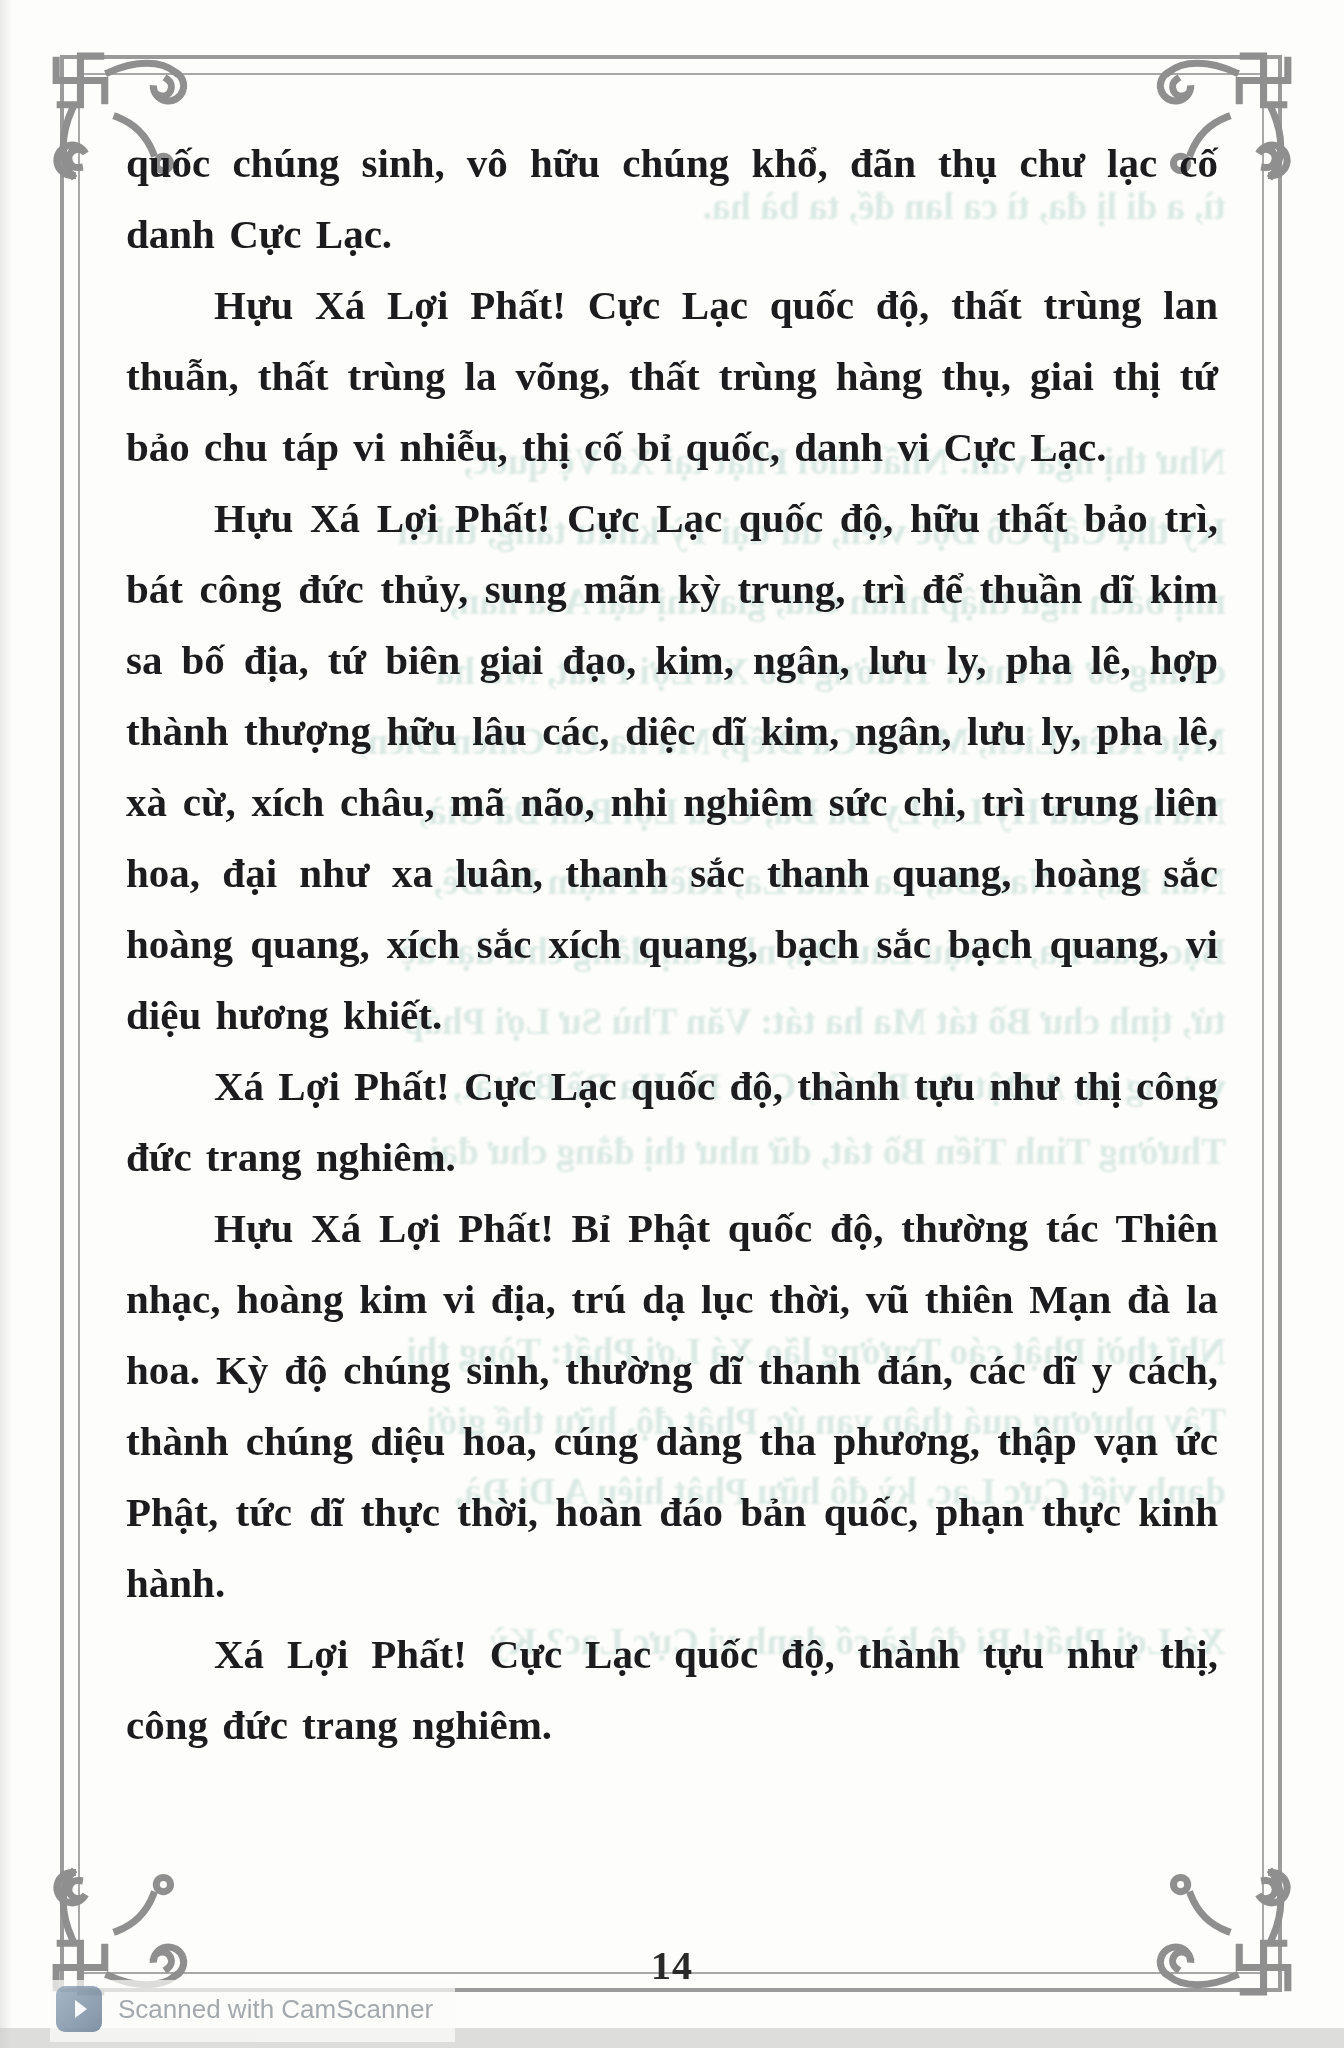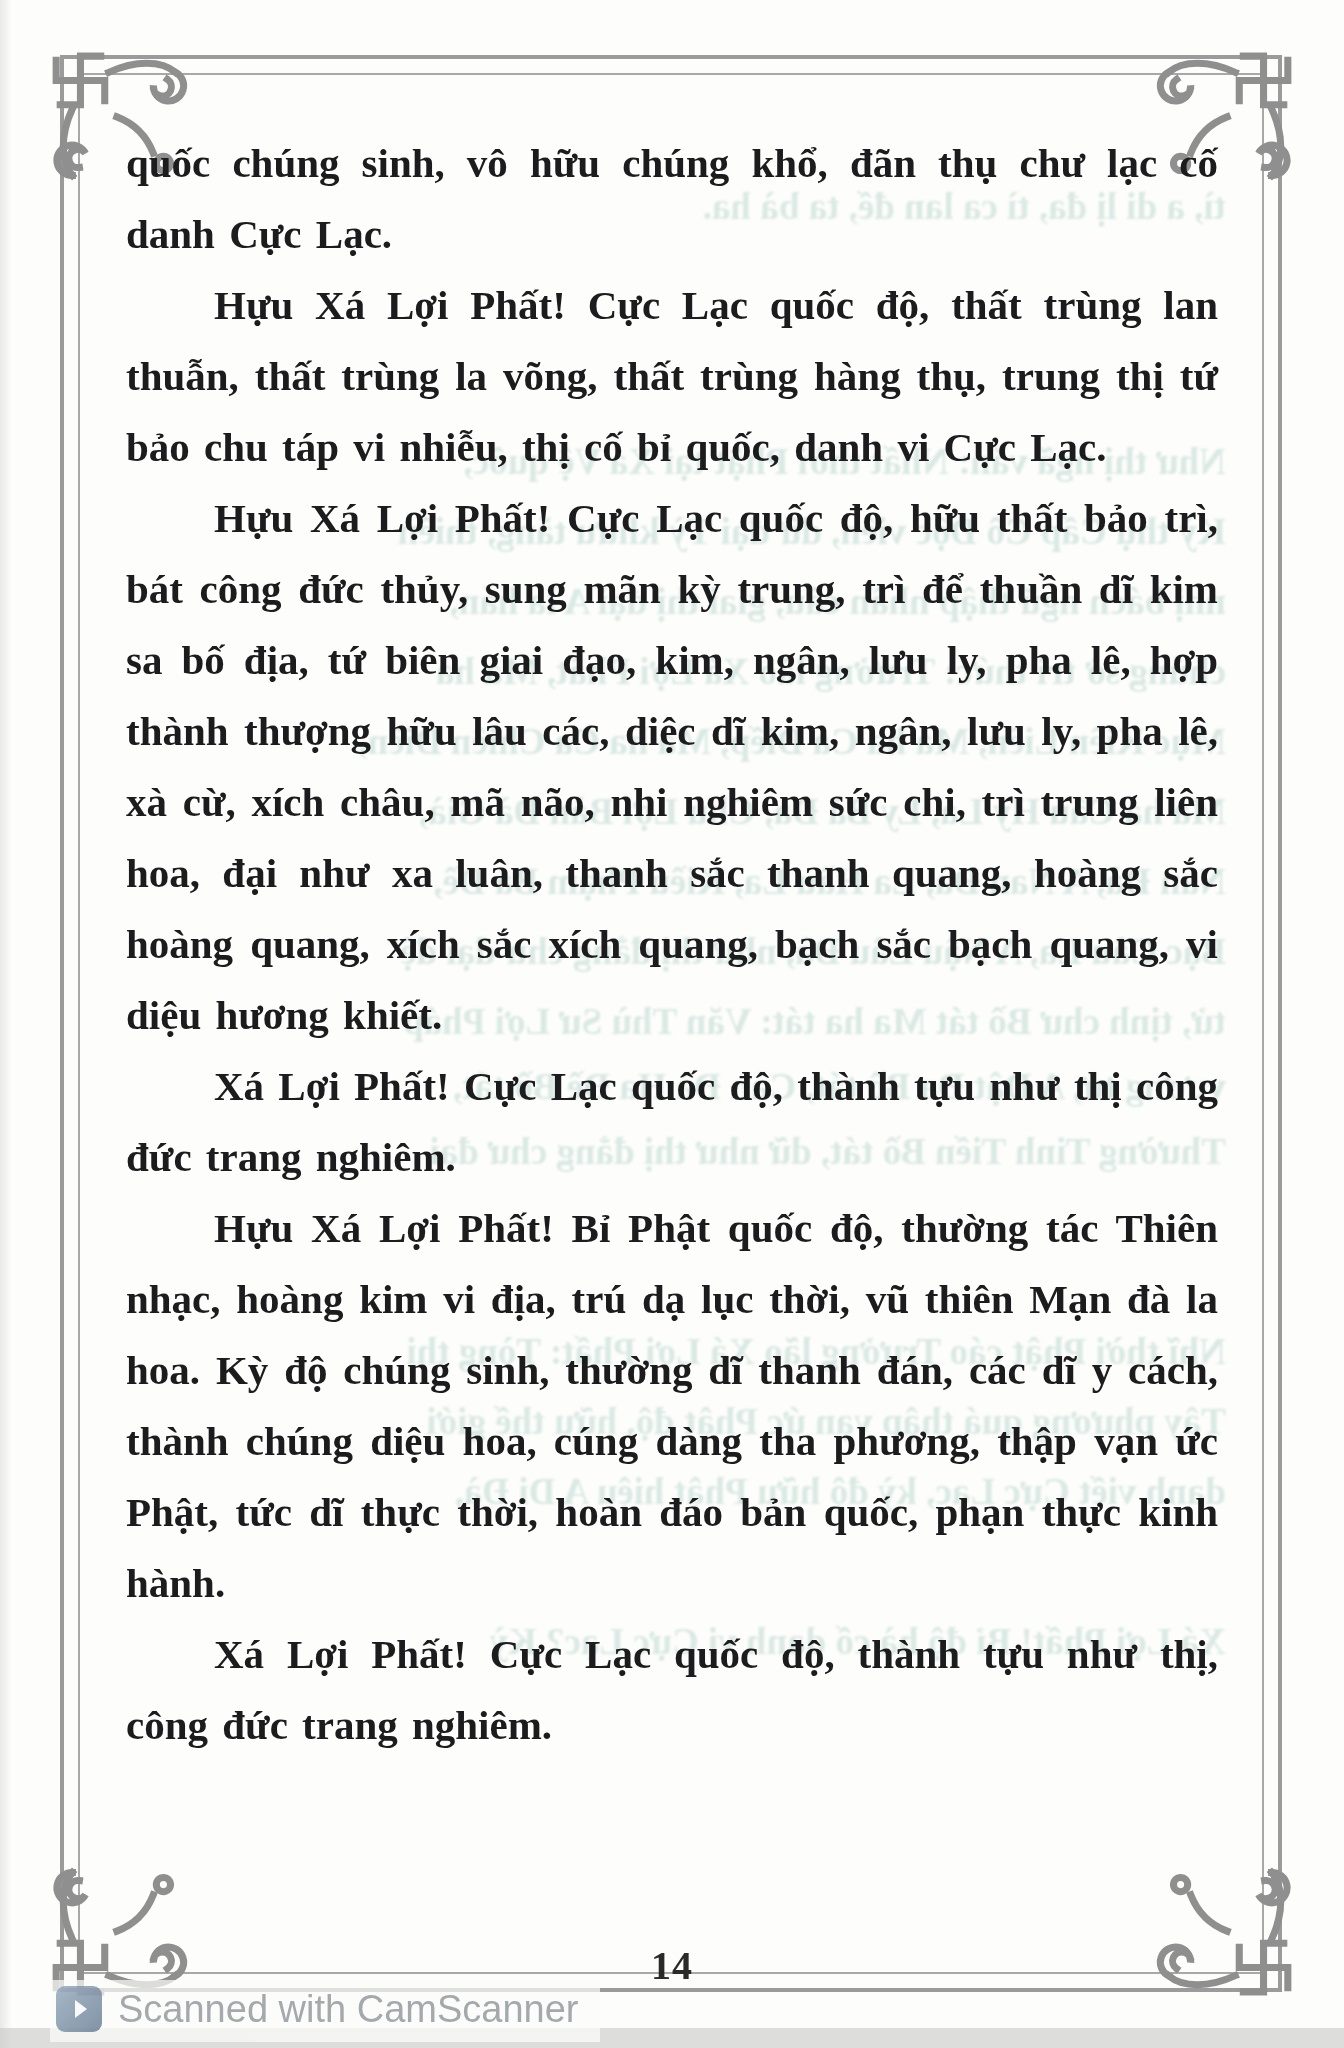--- a/index.html
+++ b/index.html
@@ -76,21 +76,21 @@
   }
   .cs-logo .tri{
     width:0;height:0;
     border-left:12px solid rgba(255,255,255,.95);
     border-top:9px solid transparent;
     border-bottom:9px solid transparent;
     margin-left:4px;
   }
   .watermark .wm-label{
     font-family:"Liberation Sans","DejaVu Sans",sans-serif;
-    font-size:38px;color:#9aa0a4;white-space:nowrap;
+    font-size:26px;color:#9aa0a4;white-space:nowrap;
   }
 </style>
 </head>
 <body>
 
 <div class="page">
 
   <div class="scan-edge-left"></div>
 
   <div class="bleed">
@@ -163,21 +163,21 @@
         <path d="M30 66 C 18 92, 18 118, 30 132"></path>
         <path d="M30 132 a 15 15 0 1 1 13 -22 a 9 9 0 1 0 -6 14"></path>
         <path d="M74 74 q 26 10 36 36"></path>
         <circle cx="120" cy="120" r="7"></circle>
       </g>
     </svg>
   </div>
 
   <div class="bodytext">
     <p class="cont">quốc chúng sinh, vô hữu chúng khổ, đãn thụ chư lạc cố danh Cực Lạc.</p>
-    <p>Hựu Xá Lợi Phất! Cực Lạc quốc độ, thất trùng lan thuẫn, thất trùng la võng, thất trùng hàng thụ, trung thị tứ bảo chu táp vi nhiễu, thị cố bỉ quốc, danh vi Cực Lạc.</p>
+    <p>Hựu Xá Lợi Phất! Cực Lạc quốc độ, thất trùng lan thuẫn, thất trùng la võng, thất trùng hàng thụ, giai thị tứ bảo chu táp vi nhiễu, thị cố bỉ quốc, danh vi Cực Lạc.</p>
     <p>Hựu Xá Lợi Phất! Cực Lạc quốc độ, hữu thất bảo trì, bát công đức thủy, sung mãn kỳ trung, trì để thuần dĩ kim sa bố địa, tứ biên giai đạo, kim, ngân, lưu ly, pha lê, hợp thành thượng hữu lâu các, diệc dĩ kim, ngân, lưu ly, pha lê, xà cừ, xích châu, mã não, nhi nghiêm sức chi, trì trung liên hoa, đại như xa luân, thanh sắc thanh quang, hoàng sắc hoàng quang, xích sắc xích quang, bạch sắc bạch quang, vi diệu hương khiết.</p>
     <p>Xá Lợi Phất! Cực Lạc quốc độ, thành tựu như thị công đức trang nghiêm.</p>
     <p>Hựu Xá Lợi Phất! Bỉ Phật quốc độ, thường tác Thiên nhạc, hoàng kim vi địa, trú dạ lục thời, vũ thiên Mạn đà la hoa. Kỳ độ chúng sinh, thường dĩ thanh đán, các dĩ y cách, thành chúng diệu hoa, cúng dàng tha phương, thập vạn ức Phật, tức dĩ thực thời, hoàn đáo bản quốc, phạn thực kinh hành.</p>
     <p>Xá Lợi Phất! Cực Lạc quốc độ, thành tựu như thị, công đức trang nghiêm.</p>
   </div>
 
   <div class="pagenum">14</div>
 
   <div class="watermark">
     <span class="cs-logo">

